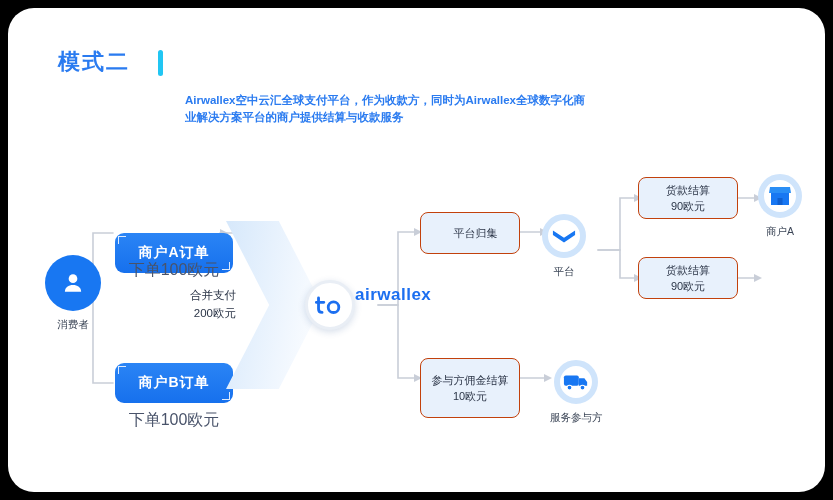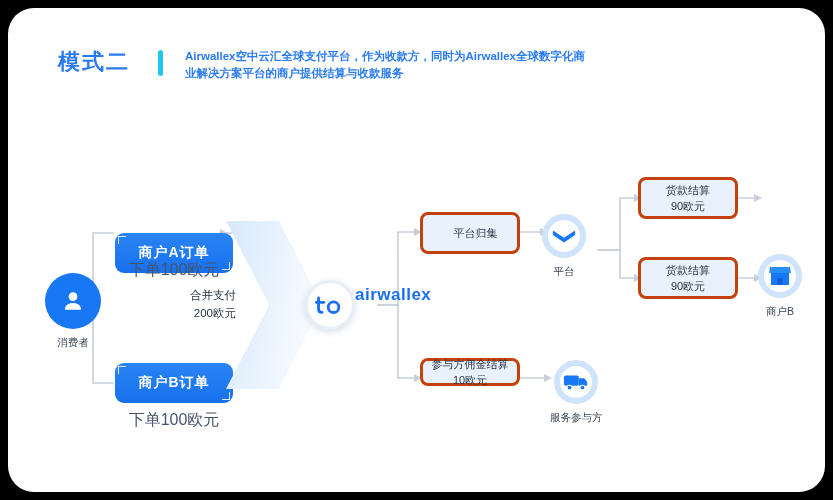--- a/index.html
+++ b/index.html
@@ -42,20 +42,21 @@
     border-radius: 3px;
     margin: 2px 22px 0 28px;
     flex: none;
   }
   .header-sub {
     font-size: 11.5px;
     font-weight: bold;
     color: #2a7bf0;
     line-height: 17px;
     max-width: 400px;
+    margin-top: 44px;
   }
 
   
   .wires { position: absolute; left: 0; top: 0; width: 817px; height: 484px; }
 
   
   .circle-node {
     position: absolute;
     display: flex;
     flex-direction: column;
@@ -110,21 +111,21 @@
     width: 118px;
     text-align: center;
     font-size: 16px;
     color: #49536a;
   }
 
   
   .soft-box {
     position: absolute;
     background: #e8f1fc;
-    border: 3px solid #c2410c;
+    border: 1px solid #c2410c;
     border-radius: 8px;
     display: flex; flex-direction: column;
     align-items: center; justify-content: center;
     font-size: 11px;
     color: #2b3547;
     line-height: 16px;
     text-align: center;
   }
 
   
@@ -211,21 +212,21 @@
       <polygon points="406,366 414,370 406,374"></polygon>
       <polygon points="532,220 540,224 532,228"></polygon>
       <polygon points="536,366 544,370 536,374"></polygon>
       <polygon points="626,186 634,190 626,194"></polygon>
       <polygon points="626,266 634,270 626,274"></polygon>
       <polygon points="746,186 754,190 746,194"></polygon>
       <polygon points="746,266 754,270 746,274"></polygon>
     </g>
   </svg>
 
-  <div class="circle-node" style="left:37px; top:265px;">
+  <div class="circle-node" style="left:37px; top:247px;">
     <div class="solid-circle">
       <svg class="svg-ico" width="26" height="26" viewBox="0 0 24 24">
         <circle cx="12" cy="8" r="4" fill="#fff"></circle>
         <path d="M4.5 20c0-4 3.4-6.2 7.5-6.2S19.5 16 19.5 20z" fill="#fff"></path>
       </svg>
     </div>
     <div class="label">消费者</div>
   </div>
 
   <div class="order-box" style="left:107px; top:205px;margin-top:20px;">商户A订单</div>
@@ -248,21 +249,21 @@
         <circle cx="21" cy="13.5" r="6" fill="none" stroke="#1c6ff0" stroke-width="3.2"></circle>
       </svg>
     </div>
     <div class="brand-name">airwallex</div>
   </div>
 
   <div class="soft-box" style="left:412px; top:204px; width:100px; height:42px;padding-left:11px;">
     <div>平台归集</div>
   </div>
 
-  <div class="soft-box" style="left:412px; top:350px; width:100px; height:28px;">
+  <div class="soft-box" style="left:412px; top:350px; width:100px; height:60px;">
     <div>参与方佣金结算</div>
     <div>10欧元</div>
   </div>
 
   <div class="soft-box" style="left:630px; top:169px; width:100px; height:42px;">
     <div>货款结算</div>
     <div>90欧元</div>
   </div>
 
   <div class="soft-box" style="left:630px; top:249px; width:100px; height:42px;">
@@ -284,25 +285,25 @@
 
   <div class="circle-node" style="left:534px; top:206px;">
     <div class="ring-circle">
       <svg class="svg-ico" width="24" height="20" viewBox="0 0 26 20">
         <path d="M1 4 L13 12 L25 4 L25 9 L13 17 L1 9 Z" fill="#1877f2"></path>
       </svg>
     </div>
     <div class="label">平台</div>
   </div>
 
-
-  <div class="circle-node" style="left:750px; top:246px;">
+  <div class="circle-node" style="left:750px; top:166px;">
     <div class="ring-circle">
       <svg class="svg-ico" width="24" height="22" viewBox="0 0 24 22">
         <path d="M2 2 L22 2 L23 8 L1 8 Z" fill="#2a8ef5"></path>
         <rect x="3" y="8" width="18" height="12" fill="#1877f2"></rect>
         <rect x="9.5" y="13" width="5" height="7" fill="#0f5fd0"></rect>
       </svg>
     </div>
-    <div class="label">商户B</div>
-  </div>
+    <div class="label">商户A</div>
+  </div>
+
 
 </div>
 
 </body></html>

